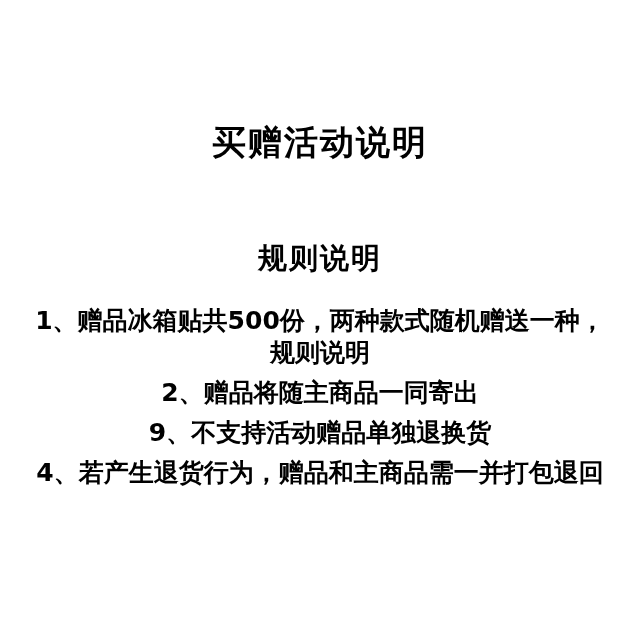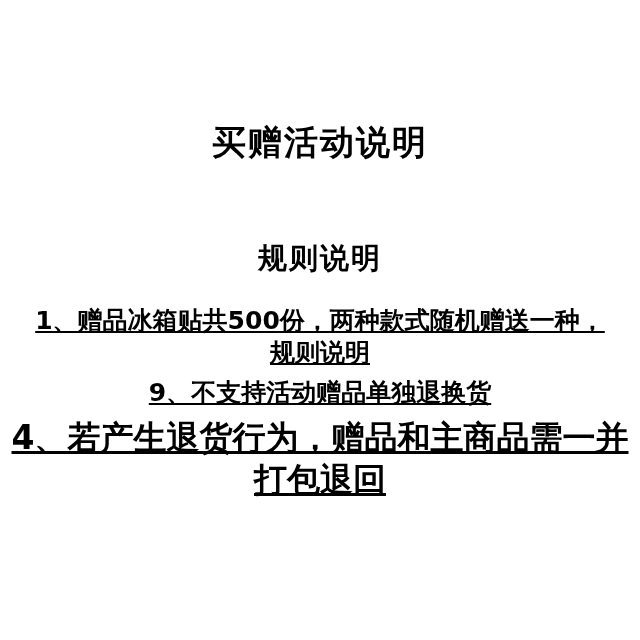--- a/index.html
+++ b/index.html
@@ -46,46 +46,48 @@
     align-items: center;
   }
   .rule {
     width: 630px;
     text-align: center;
     font-size: 25px;
     font-weight: bold;
     line-height: 1.28;
     letter-spacing: 0px;
     margin-bottom: 8px;
-    text-decoration: underline;
   }
   .rule-line {
     display: block;
     text-align: center;
   }
   .rule.wide {
-    font-size: 33px;
+    font-size: 25px;
   }
 </style>
 </head>
 <body>
 
 <div class="page">
 
   <div class="main-title">买赠活动说明</div>
 
   <div class="section-title">规则说明</div>
 
   <div class="rules">
 
     <div class="rule">
       <span class="rule-line">1、赠品冰箱贴共500份，两种款式随机赠送一种，</span>
       <span class="rule-line">规则说明</span>
     </div>
 
+    <div class="rule">
+      <span class="rule-line">2、赠品将随主商品一同寄出</span>
+    </div>
 
     <div class="rule">
       <span class="rule-line">9、不支持活动赠品单独退换货</span>
     </div>
 
     <div class="rule wide">
       <span class="rule-line">4、若产生退货行为，赠品和主商品需一并打包退回</span>
     </div>
 
   </div>

